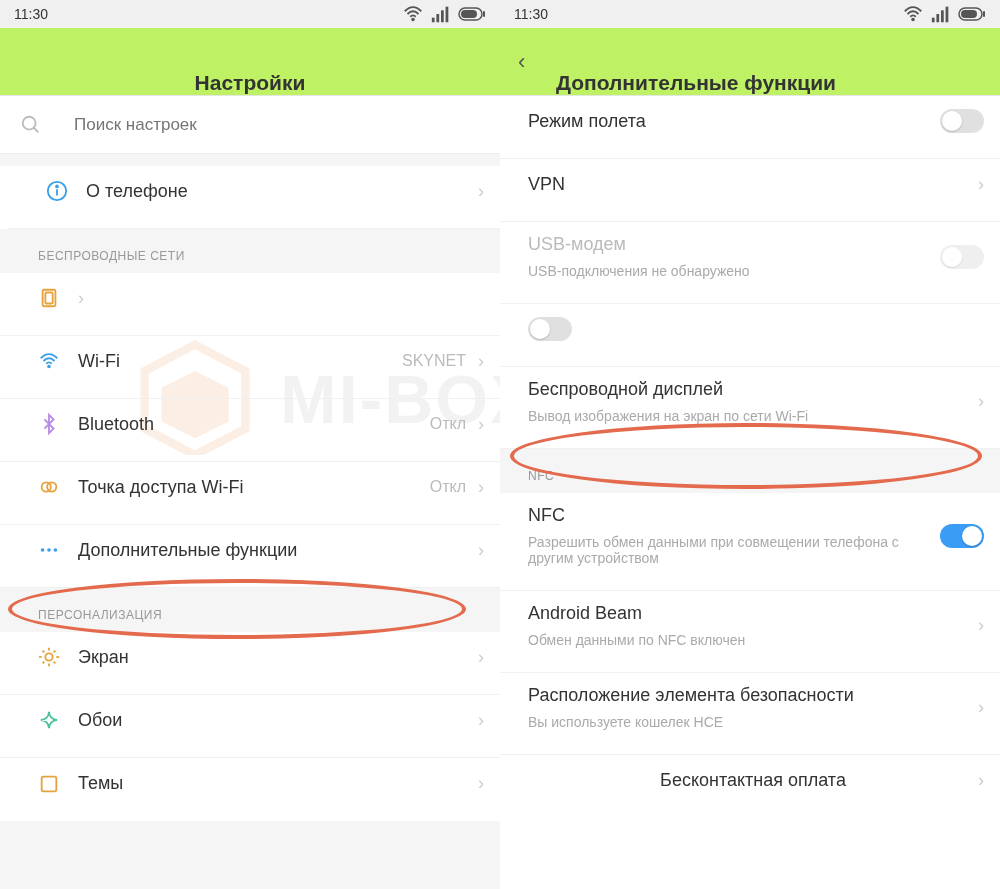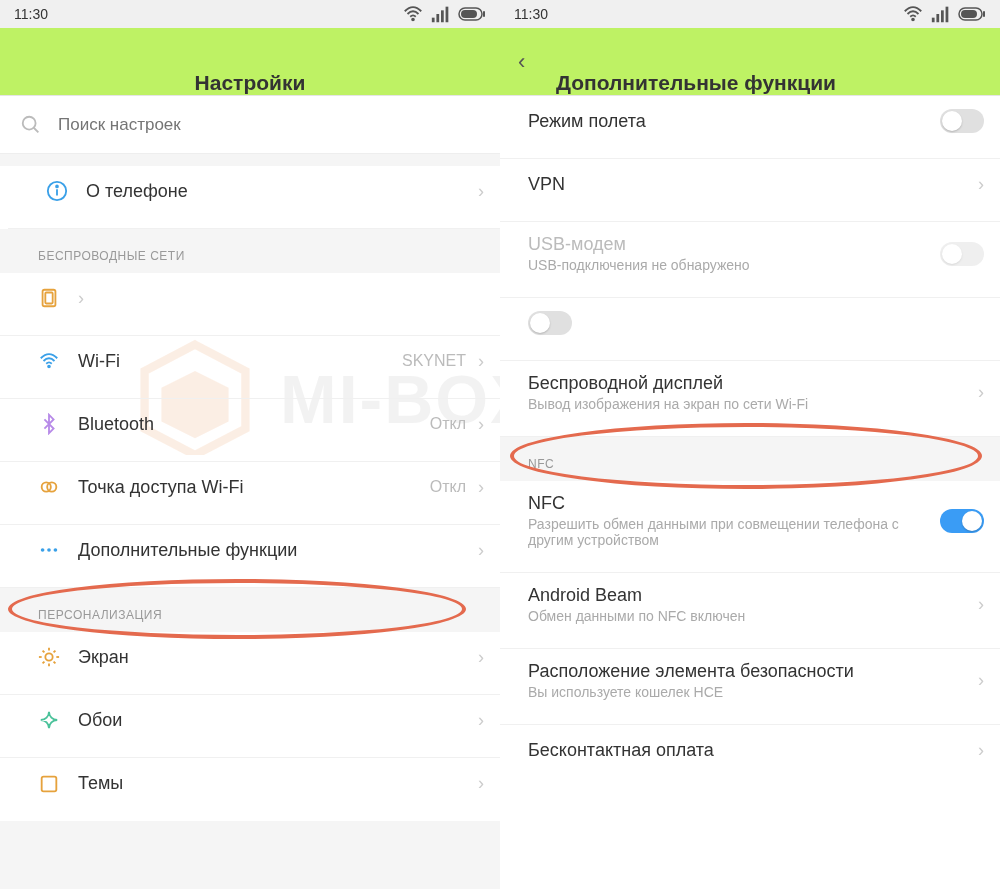--- a/index.html
+++ b/index.html
@@ -52,21 +52,21 @@
   font-size: 21px;
   font-weight: 600;
   color: #333;
 }
 .search-box {
   height: 58px;
   background: #fff;
   display: flex;
   align-items: center;
   padding: 0 20px;
-  gap: 16px;
+  gap: 32px;
   border-bottom: 1px solid #eee;
 }
 .search-box input {
   border: none;
   outline: none;
   font-size: 17px;
   color: #999;
   flex: 1;
   background: transparent;
 }
@@ -95,21 +95,21 @@
 }
 .row .content { flex: 1; }
 .row .title {
   font-size: 18px;
   color: #333;
 }
 .row .title.disabled { color: #bbb; }
 .row .subtitle {
   font-size: 14px;
   color: #aaa;
-  margin-top: 2px;
+  margin-top: 8px;
 }
 .row .value {
   font-size: 16px;
   color: #bbb;
   margin-right: 12px;
 }
 .row .chevron {
   color: #ccc;
   font-size: 18px;
 }
@@ -428,20 +428,20 @@
       </div>
       <span class="chevron">›</span>
     </div>
     <div class="row">
       <div class="content">
         <div class="title">Расположение элемента безопасности</div>
         <div class="subtitle">Вы используете кошелек HCE</div>
       </div>
       <span class="chevron">›</span>
     </div>
-    <div class="row" style="border-bottom:none;">
+    <div class="row" style="border-bottom:none;text-align:center;">
       <div class="content">
           <div class="title">Бесконтактная оплата</div>
         </div>
       <span class="chevron">›</span>
     </div>
   </div>
 </div>
 
 </body></html>

